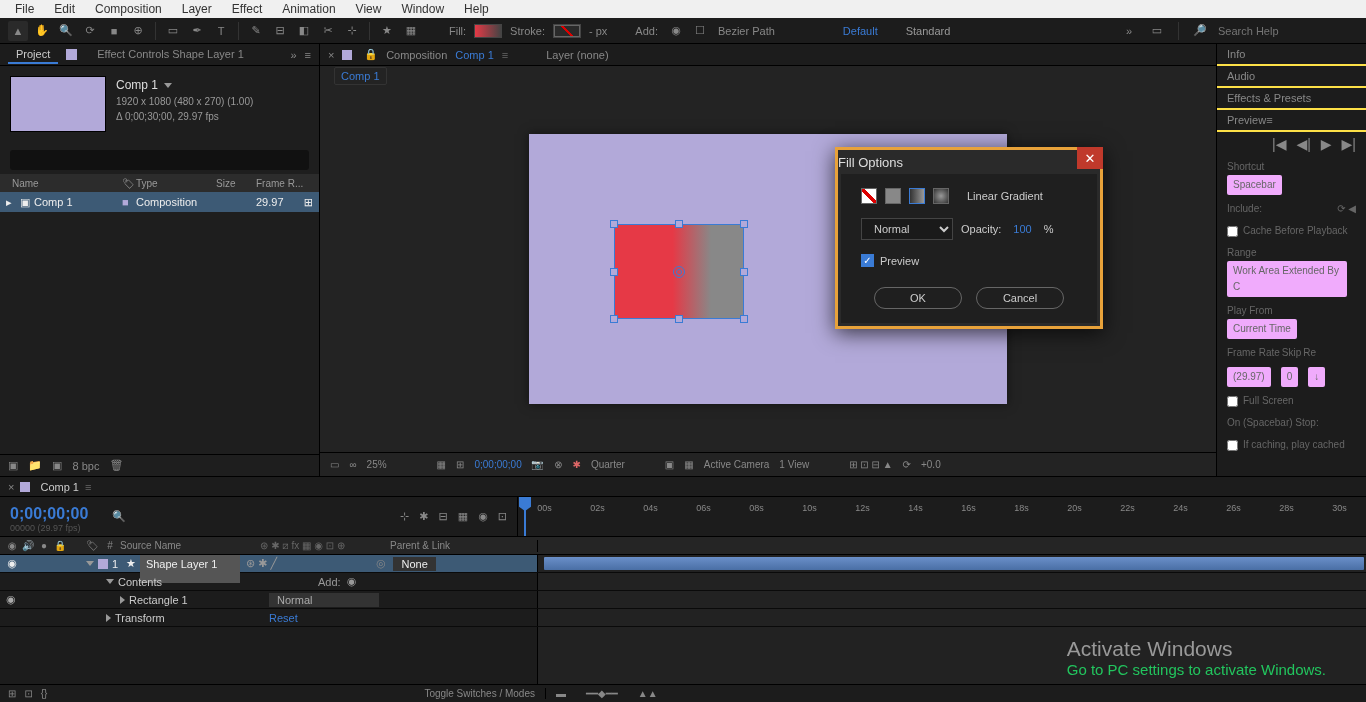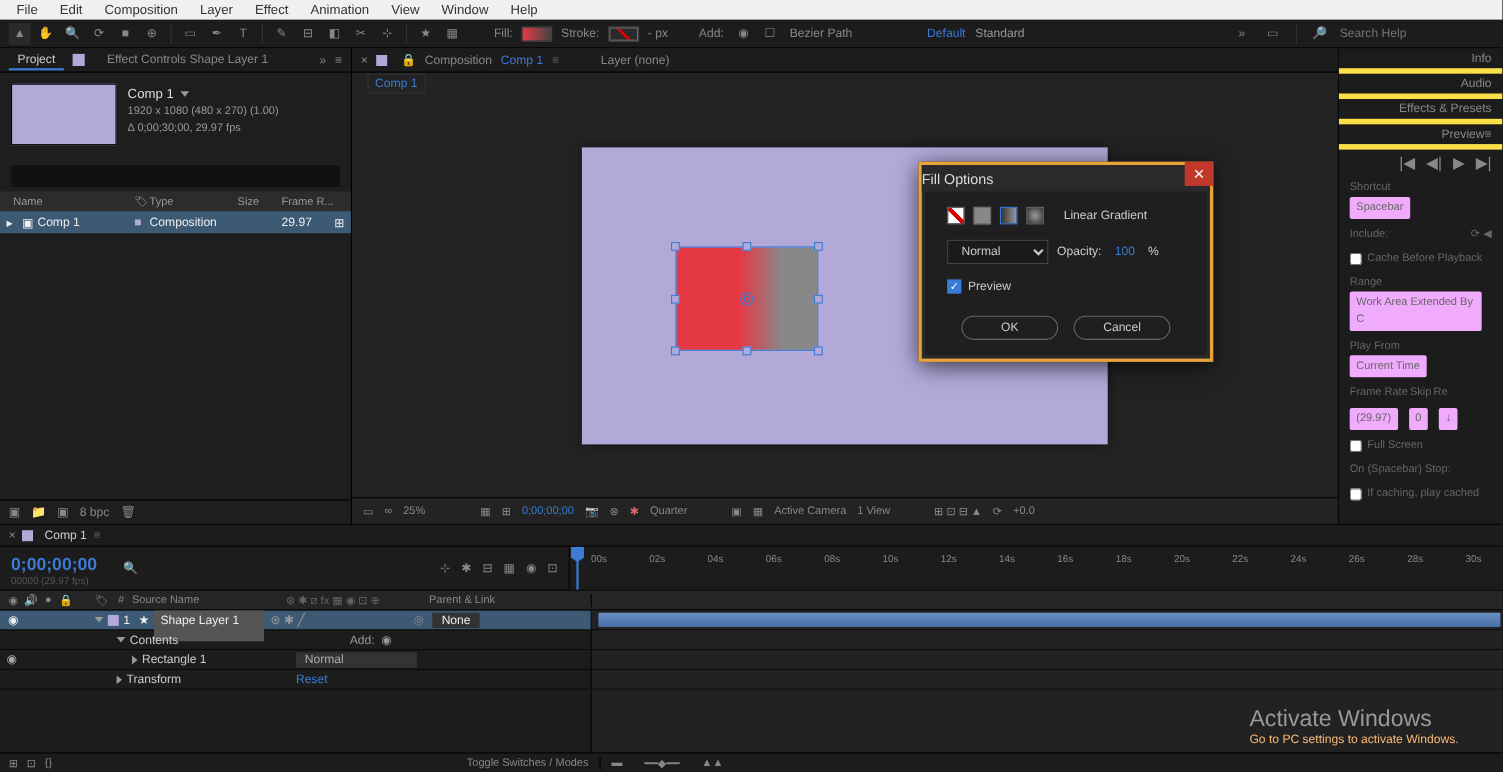--- a/index.html
+++ b/index.html
@@ -8,21 +8,21 @@
 .menubar span{padding:0 10px;cursor:pointer}
 .toolbar{height:26px;background:#1c1c1c;border-bottom:1px solid #000;display:flex;align-items:center;padding:0 8px;gap:4px}
 .tool-ico{width:20px;height:20px;display:flex;align-items:center;justify-content:center;color:#888;cursor:pointer;border-radius:2px}
 .tool-ico.active{background:#2a2a2a}
 .tool-sep{width:1px;height:18px;background:#333;margin:0 3px}
 .tool-txt{color:#888;font-size:11px;margin:0 4px}
 .swatch{width:28px;height:14px;border:1px solid #444}
 .fill-swatch{background:linear-gradient(90deg,#e63946 0%,#444 100%)}
 .stroke-swatch{background:#2a2a2a;position:relative}
 .stroke-swatch::after{content:'';position:absolute;inset:0;border:1px solid #666;background:linear-gradient(45deg,transparent 45%,#d00 45%,#d00 55%,transparent 55%)}
-.ws-link{color:#3a7bd5;font-size:11px;margin:0 5px;cursor:pointer}
+.ws-link{color:#3a7bd5;font-size:11px;margin:0 24px;cursor:pointer}
 .ws-txt{color:#999;font-size:11px;margin-right:18px;cursor:pointer}
 .ws-right{margin-left:auto;display:flex;align-items:center;gap:8px}
 .search-box{color:#666;font-size:11px;width:140px}
 .main-area{display:flex;height:432px}
 .left-panel{width:320px;background:#1e1e1e;border-right:1px solid #000;display:flex;flex-direction:column}
 .panel-tabs{height:22px;display:flex;align-items:center;background:#1c1c1c;border-bottom:1px solid #000;padding:0 8px;gap:8px}
 .panel-tab{color:#888;padding:2px 8px;font-size:11px;cursor:pointer;border-bottom:2px solid transparent}
 .panel-tab.active{color:#ccc;border-bottom-color:#3a7bd5}
 .sq{width:11px;height:11px;background:#b2a9d9;display:inline-block;margin-right:4px}
 .comp-info{display:flex;padding:10px;gap:10px}
@@ -45,21 +45,21 @@
 .canvas{width:478px;height:270px;background:#b2a9d9;position:relative;box-shadow:0 0 10px rgba(0,0,0,0.5)}
 .shape{position:absolute;left:85px;top:90px;width:130px;height:95px;background:linear-gradient(90deg,#e63946 0%,#e63946 45%,#888 75%,#888 100%);border:1px solid #3a7bd5}
 .handle{position:absolute;width:8px;height:8px;background:#b2a9d9;border:1px solid #3a7bd5}
 .h-tl{top:-5px;left:-5px}.h-tm{top:-5px;left:calc(50% - 4px)}.h-tr{top:-5px;right:-5px}
 .h-ml{top:calc(50% - 4px);left:-5px}.h-mr{top:calc(50% - 4px);right:-5px}
 .h-bl{bottom:-5px;left:-5px}.h-bm{bottom:-5px;left:calc(50% - 4px)}.h-br{bottom:-5px;right:-5px}
 .anchor{position:absolute;top:calc(50% - 6px);left:calc(50% - 6px);width:12px;height:12px;border:1px solid #3a7bd5;border-radius:50%}
 .anchor::after{content:'';position:absolute;inset:2px;border:1px solid #3a7bd5;border-radius:50%}
 .viewer-footer{height:24px;border-top:1px solid #000;display:flex;align-items:center;padding:0 10px;gap:10px;font-size:10px;color:#888}
 .right-panel{width:150px;background:#1c1c1c;border-left:1px solid #000;overflow:hidden}
-.rp-section{padding:3px 10px;border-bottom:5px solid #fde047;color:#888;font-size:11px;min-height:22px;display:flex;align-items:center;justify-content:flex-end}
+.rp-section{padding:3px 10px;border-bottom:2px solid #fde047;color:#888;font-size:11px;min-height:22px;display:flex;align-items:center;justify-content:flex-start}
 .rp-content{padding:3px 10px;color:#666;font-size:10px;line-height:1.6}
 .rp-check{display:flex;align-items:center;gap:5px}
 .rp-check input{width:11px;height:11px}
 .rp-dropdown{background:#f0abfc;padding:2px 6px;border-radius:2px;display:inline-block;margin-right:4px}
 .preview-ctrl{display:flex;gap:10px;justify-content:flex-end;padding:4px 10px;color:#888;font-size:14px}
 .timeline{height:226px;background:#1c1c1c;border-top:1px solid #000;display:flex;flex-direction:column}
 .tl-tabs{height:20px;display:flex;align-items:center;padding:0 8px;gap:6px;border-bottom:1px solid #000}
 .tl-header{height:40px;display:flex;border-bottom:1px solid #000}
 .tl-left{width:538px;display:flex;flex-direction:column;border-right:1px solid #000}
 .tl-time{color:#3a7bd5;font-size:16px;font-weight:bold;padding:4px 10px 0}
@@ -95,21 +95,21 @@
 .fill-type.linear.active{border-color:#3a7bd5}
 .fill-type.radial{background:radial-gradient(#999,#333)}
 .dlg-select{background:#1a1a1a;border:1px solid #444;padding:3px 8px;color:#ccc;width:92px;font-size:11px}
 .dlg-link{color:#3a7bd5;margin:0 4px}
 .dlg-buttons{display:flex;gap:14px;justify-content:center;margin-top:20px}
 .dlg-btn{width:88px;height:22px;border:1px solid #666;background:transparent;color:#ccc;border-radius:11px;font-size:11px;cursor:pointer}
 .dlg-check{display:flex;align-items:center;gap:6px}
 .dlg-check-box{width:13px;height:13px;background:#3a7bd5;display:flex;align-items:center;justify-content:center;color:#fff;font-size:10px}
 .watermark{position:absolute;right:40px;bottom:24px;color:#888;text-align:left;z-index:5}
 .watermark h2{font-weight:300;font-size:21px;color:#999}
-.watermark p{font-size:11px;color:#fdba74}
+.watermark p{font-size:15px;color:#22c55e}
 .tri{display:inline-block;width:0;height:0;border-left:4px solid transparent;border-right:4px solid transparent;border-top:5px solid #999;margin-left:3px;vertical-align:middle}
 .tri-r{display:inline-block;width:0;height:0;border-top:4px solid transparent;border-bottom:4px solid transparent;border-left:5px solid #999;margin-right:4px}
 .tri-d{display:inline-block;width:0;height:0;border-left:4px solid transparent;border-right:4px solid transparent;border-top:5px solid #999;margin-right:4px}
 </style>
 </head>
 <body>
 
 <div class="menubar">
   <span>File</span>
   <span>Edit</span>

